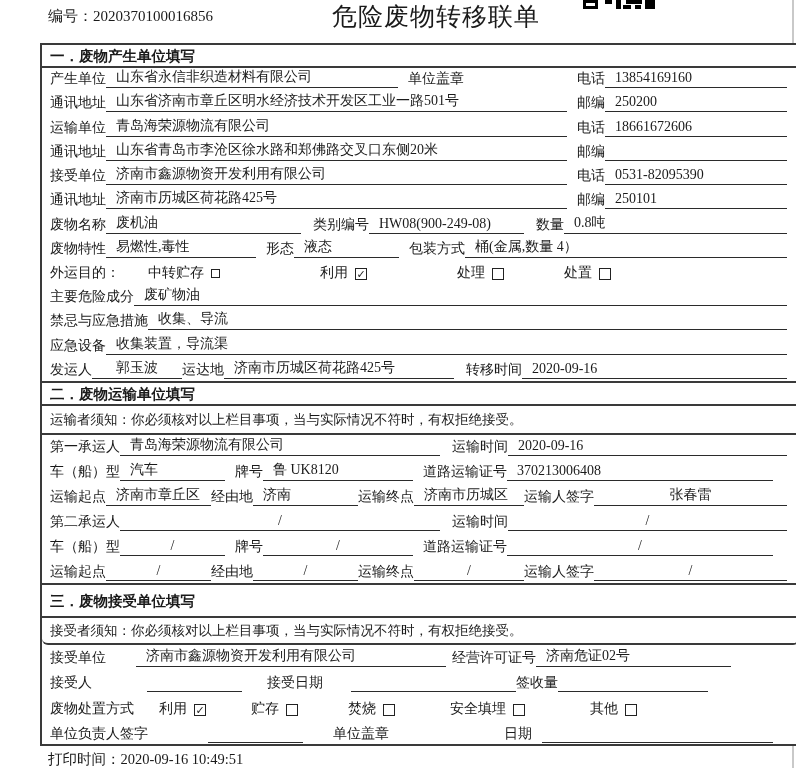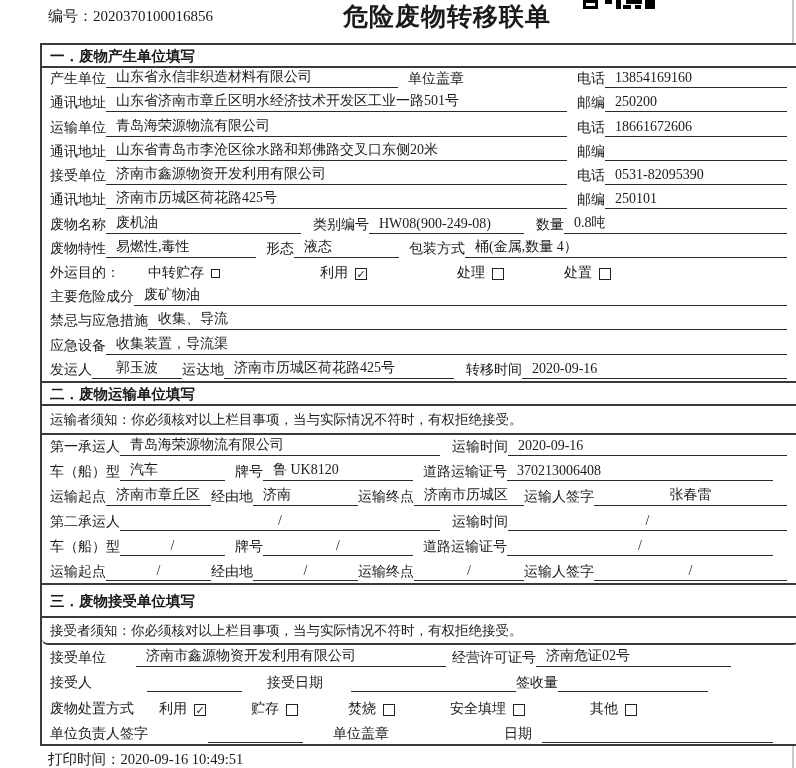--- a/index.html
+++ b/index.html
@@ -4,22 +4,22 @@
 <style>
   html,body{margin:0;padding:0;}
   body{
     width:796px;height:768px;background:#ffffff;position:relative;overflow:hidden;
     font-family:"Liberation Serif","DejaVu Serif",serif;color:#1a1a1a;
   }
   
   .page-edge{position:absolute;top:0;right:2px;width:2px;height:768px;background:#c9c9c9;}
   
   .serial{position:absolute;left:48px;top:7px;font-size:15px;white-space:nowrap;}
-  .doc-title{position:absolute;left:332px;top:0px;width:230px;text-align:center;
-    font-size:25px;font-weight:bold;letter-spacing:1px;white-space:nowrap;}
+  .doc-title{position:absolute;left:332px;top:0px;width:230px;
+    font-size:25px;font-weight:normal;letter-spacing:1px;white-space:nowrap;}
   
   .qr{position:absolute;left:583px;top:0;width:72px;height:10px;}
   .qr i{position:absolute;background:#000;}
   
   .form{position:absolute;left:40px;top:43px;width:761px;height:703px;
     border:2px solid #3a3a3a;box-sizing:border-box;background:#fff;}
   .sec-header{box-sizing:border-box;border-bottom:2px solid #3a3a3a;
     font-weight:bold;font-size:14.5px;padding:2px 8px 0 8px;display:flex;align-items:center;}
   .note-row{box-sizing:border-box;border-bottom:2px solid #3a3a3a;
     font-size:13.5px;padding:0 8px;display:flex;align-items:center;}

